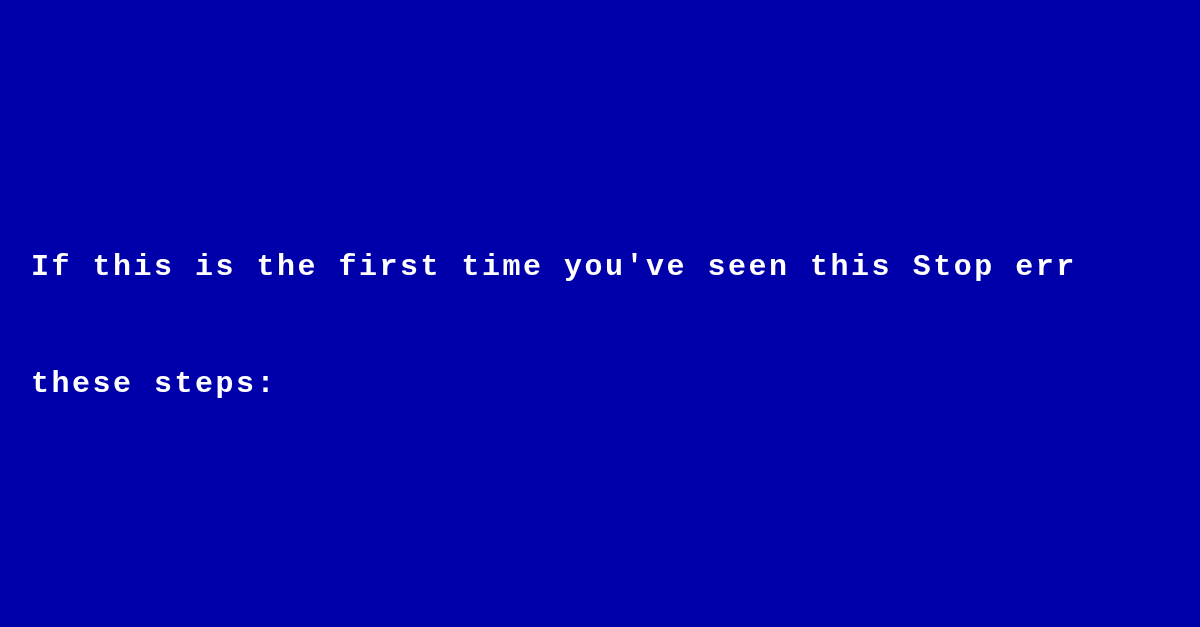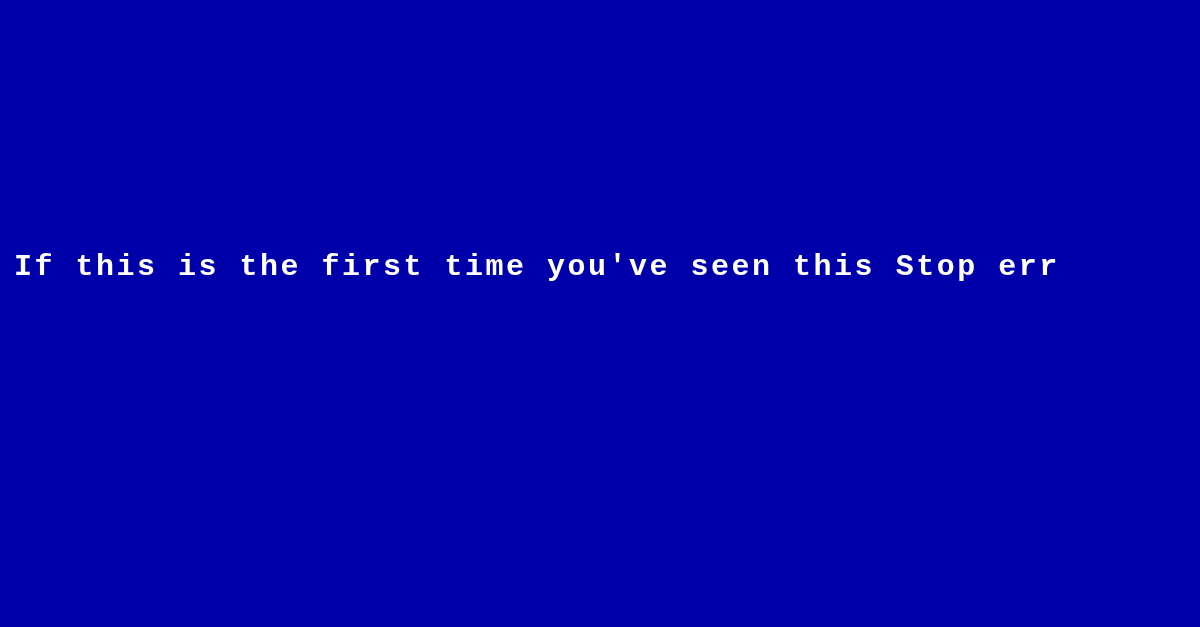--- a/index.html
+++ b/index.html
@@ -20,32 +20,34 @@
       overflow: hidden;
       white-space: pre-wrap;
       letter-spacing: 2.5px;
     }
     .bsod-screen {
       width: 100%;
       height: 100%;
     }
     .text-block {
       display: block;
+      margin-left: 17px;
     }
     .blank-line {
       height: 38px;
     }
   </style>
 </head>
 <body>
 
 
 
 <div class="bsod-screen">
   <span class="text-block">If this is the first time you've seen this Stop err</span>
+  <span class="text-block">these steps:</span>
   <div class="blank-line"></div>
   
   
   
   
   
   
   
   
   

